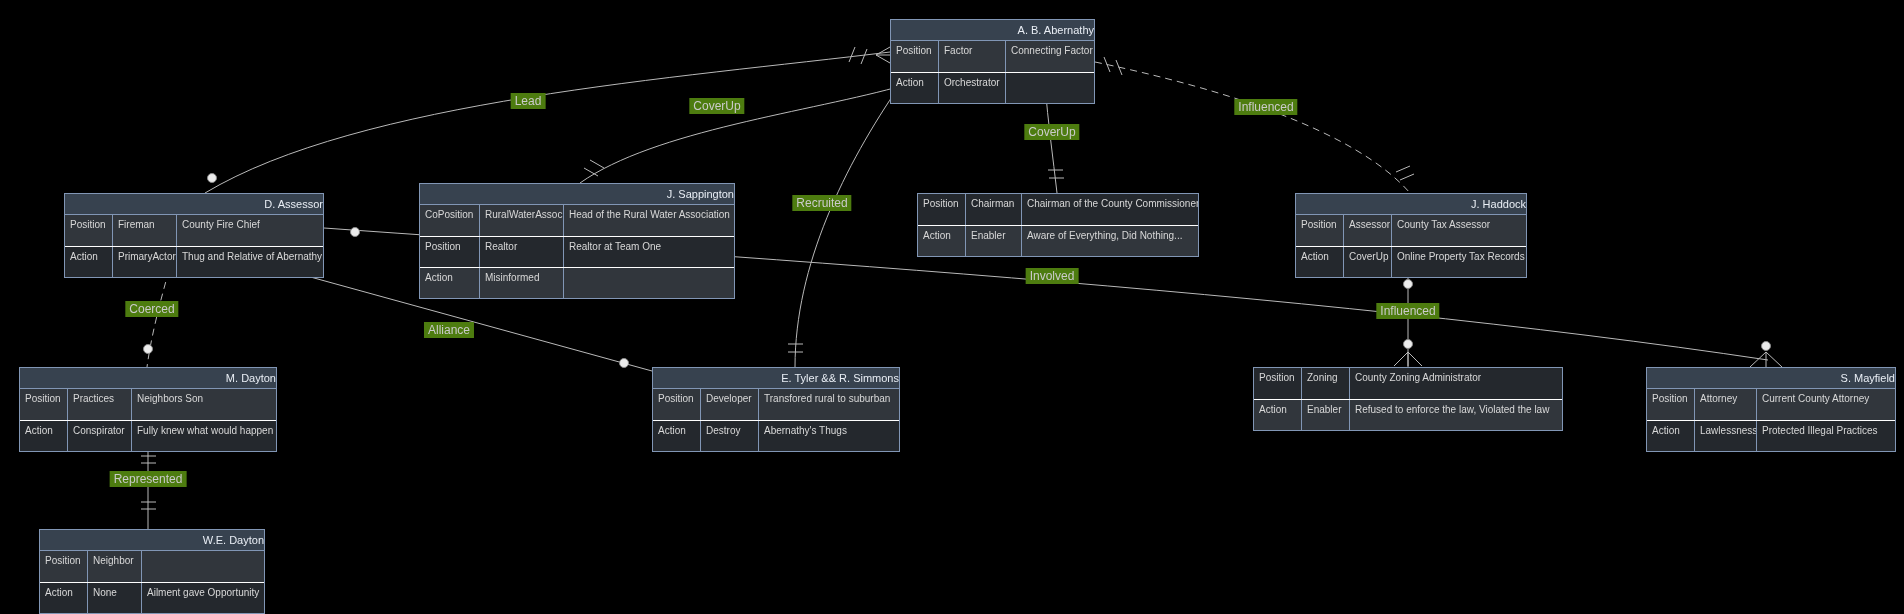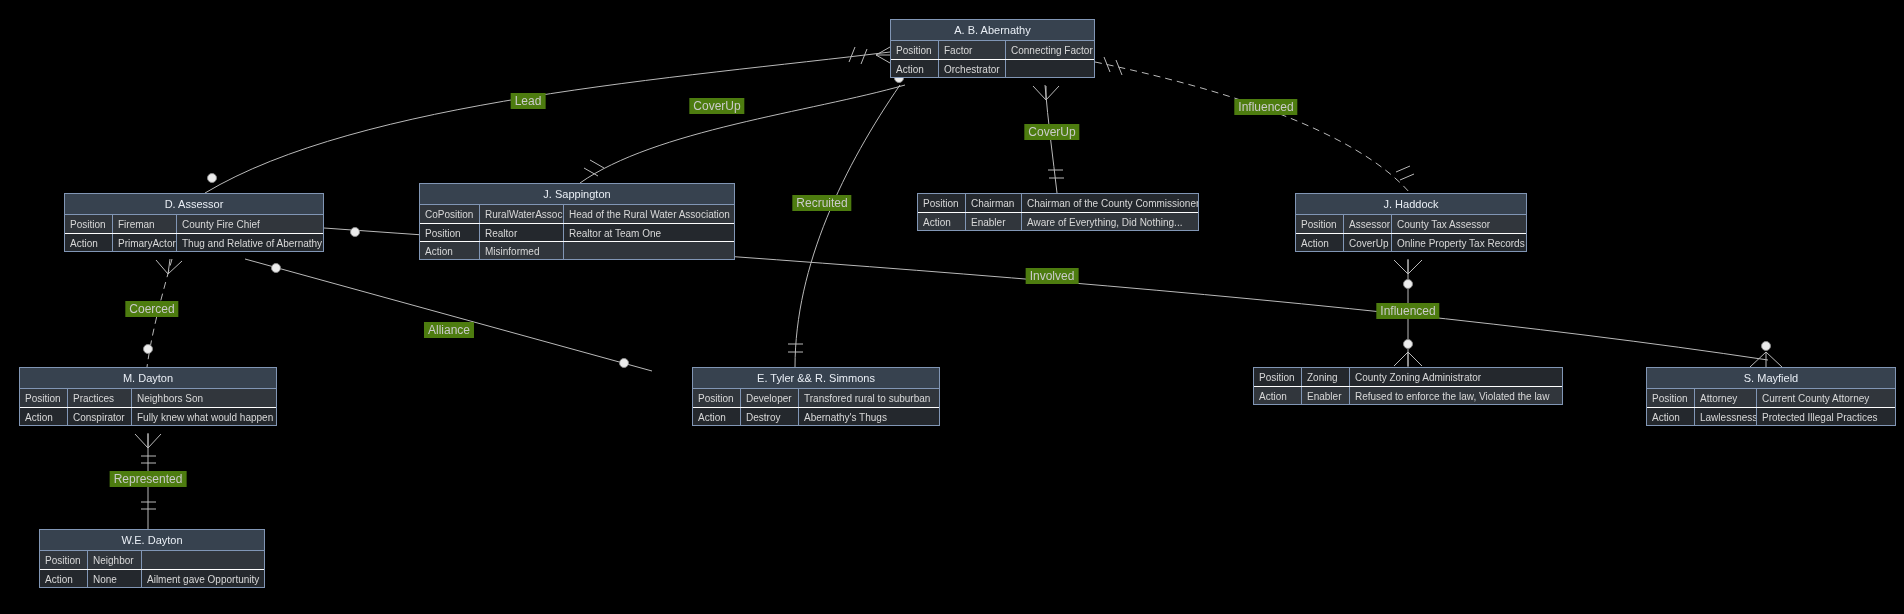--- a/index.html
+++ b/index.html
@@ -5,23 +5,23 @@
   *{box-sizing:border-box}
   html,body{margin:0;padding:0}
   body{width:1904px;height:614px;background:#000;overflow:hidden;position:relative;
        font-family:"Liberation Sans",sans-serif}
   .edges{position:absolute;left:0;top:0;z-index:1}
   .ln{stroke:#b9b9b9;stroke-width:1;fill:none}
   .dashed{stroke-dasharray:7 5}
   .dot{fill:#ececec;stroke:#8a8a8a;stroke-width:1}
   .entity{position:absolute;z-index:2;border:1px solid #8196b5;background:#272b30;
           color:#d8d8d8;font-size:10px}
-  .etitle{height:21px;line-height:21px;text-align:center;background:#37424f;color:#e9eef5;
+  .etitle{height:21px;line-height:21px;text-align:right;background:#37424f;color:#e9eef5;
           font-size:11px;border-bottom:1px solid #8196b5;white-space:nowrap;overflow:hidden}
-  .erow{display:grid;grid-template-columns:var(--c1) var(--c2) 1fr;height:18px;line-height:20px}
+  .erow{display:grid;grid-template-columns:var(--c1) var(--c2) 1fr;height:31px;line-height:20px}
   .erow + .erow{border-top:1px solid #ffffff}
   .erow:nth-child(even){background:#31363c}
   .erow:nth-child(odd){background:#24282d}
   .ecell{padding:0 5px;white-space:nowrap;overflow:hidden;border-right:1px solid #8196b5}
   .ecell:last-child{border-right:0}
   .elabel{position:absolute;z-index:3;transform:translate(-50%,-50%);background:#4d7c0f;
           color:#cbcbcb;font-size:12px;padding:1px 4px;white-space:nowrap}
 </style>
 </head>
 <body>
@@ -172,21 +172,21 @@
     <div class="ecell">Practices</div>
     <div class="ecell">Neighbors Son</div>
   </div>
   <div class="erow">
     <div class="ecell">Action</div>
     <div class="ecell">Conspirator</div>
     <div class="ecell">Fully knew what would happen</div>
   </div>
 </div>
 
-<div class="entity" style="left:692px;top:367px;width:248px;--c1:48px;--c2:58px">
+<div class="entity" style="left:652px;top:367px;width:248px;--c1:48px;--c2:58px">
   <div class="etitle">E. Tyler &amp;&amp; R. Simmons</div>
   <div class="erow">
     <div class="ecell">Position</div>
     <div class="ecell">Developer</div>
     <div class="ecell">Transfored rural to suburban</div>
   </div>
   <div class="erow">
     <div class="ecell">Action</div>
     <div class="ecell">Destroy</div>
     <div class="ecell">Abernathy's Thugs</div>

